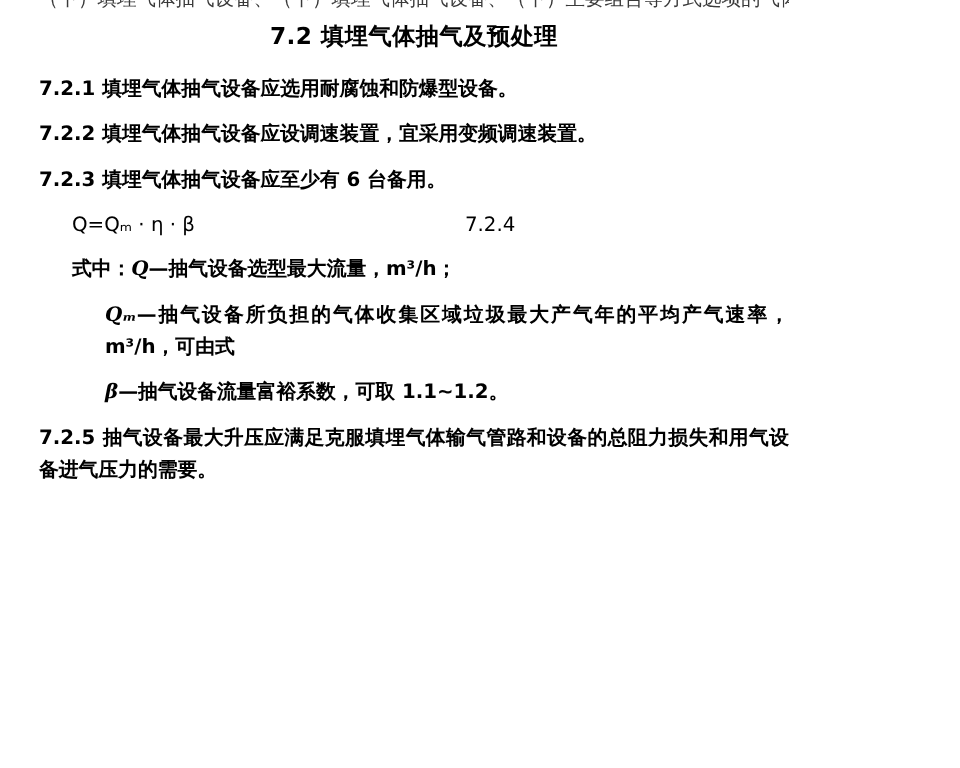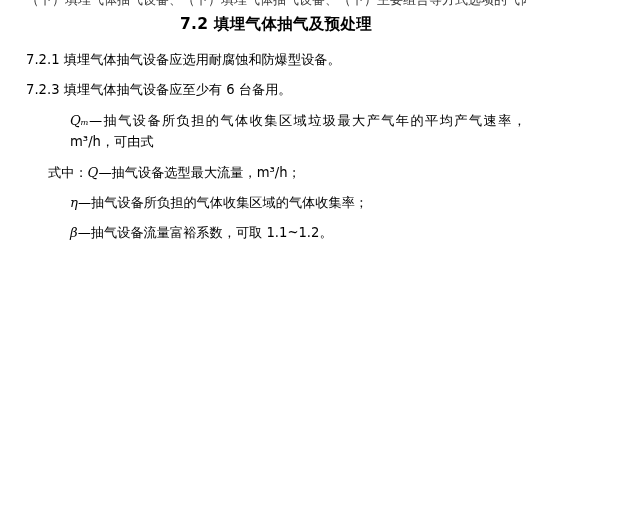--- a/index.html
+++ b/index.html
@@ -46,20 +46,21 @@
     letter-spacing: 0.3px;
   }
   .body {
     margin-top: 14px;
     font-size: 13.2px;
     line-height: 1.62;
   }
   .para {
     margin: 0 0 9px 0;
     text-align: justify;
+    font-weight: bold;
   }
   .formula-row {
     position: relative;
     margin: 0 0 9px 0;
     padding-left: 22px;
     height: 20px;
   }
   .formula-row .fnum {
     position: absolute;
     left: 284px;
@@ -88,41 +89,50 @@
 
   <h1 class="title">7.2 填埋气体抽气及预处理</h1>
 
   <div class="body">
 
     <p class="para">
       <span class="nowrap">7.2.1</span>
       <span>填埋气体抽气设备应选用耐腐蚀和防爆型设备。</span>
     </p>
 
+    <p class="para">
+      <span class="nowrap">7.2.2</span>
+      <span>填埋气体抽气设备应设调速装置，宜采用变频调速装置。</span>
+    </p>
 
     <p class="para">
       <span class="nowrap">7.2.3</span>
       <span>填埋气体抽气设备应至少有 6 台备用。</span>
     </p>
 
 
+    <div class="formula-row">
+      <span>Q=Qₘ · η · β</span>
+      <span class="fnum">7.2.4</span>
+    </div>
+
+    <p class="para indent1">
+      <span>式中：</span><span class="ital">Q</span><span>—抽气设备选型最大流量，m³/h；</span>
+    </p>
 
     <p class="para indent2">
       <span class="ital">Qₘ</span><span>—抽气设备所负担的气体收集区域垃圾最大产气年的平均产气速率，m³/h，可由式</span>
     </p>
 
-    <p class="para indent1">
-      <span>式中：</span><span class="ital">Q</span><span>—抽气设备选型最大流量，m³/h；</span>
-    </p>
 
-
-    <p class="para indent2">
-      <span class="ital">η</span><span>—抽气设备所负担的气体收集区域的气体收集率；</span>
-    </p>
 
     <p class="para indent2">
       <span class="ital">β</span><span>—抽气设备流量富裕系数，可取 1.1~1.2。</span>
     </p>
 
+    <p class="para">
+      <span class="nowrap">7.2.5</span>
+      <span>抽气设备最大升压应满足克服填埋气体输气管路和设备的总阻力损失和用气设备进气压力的需要。</span>
+    </p>
 
 
   </div>
 </div>
 
 </body></html>

